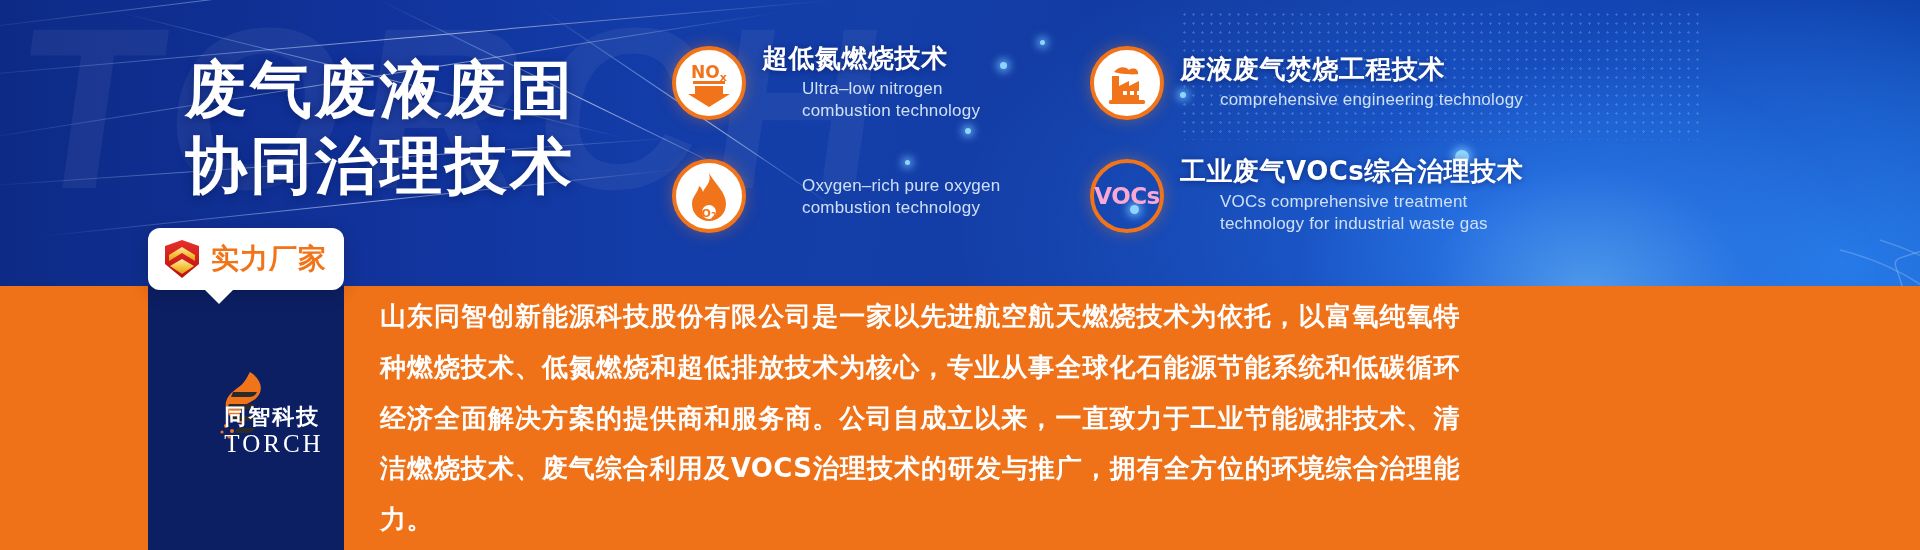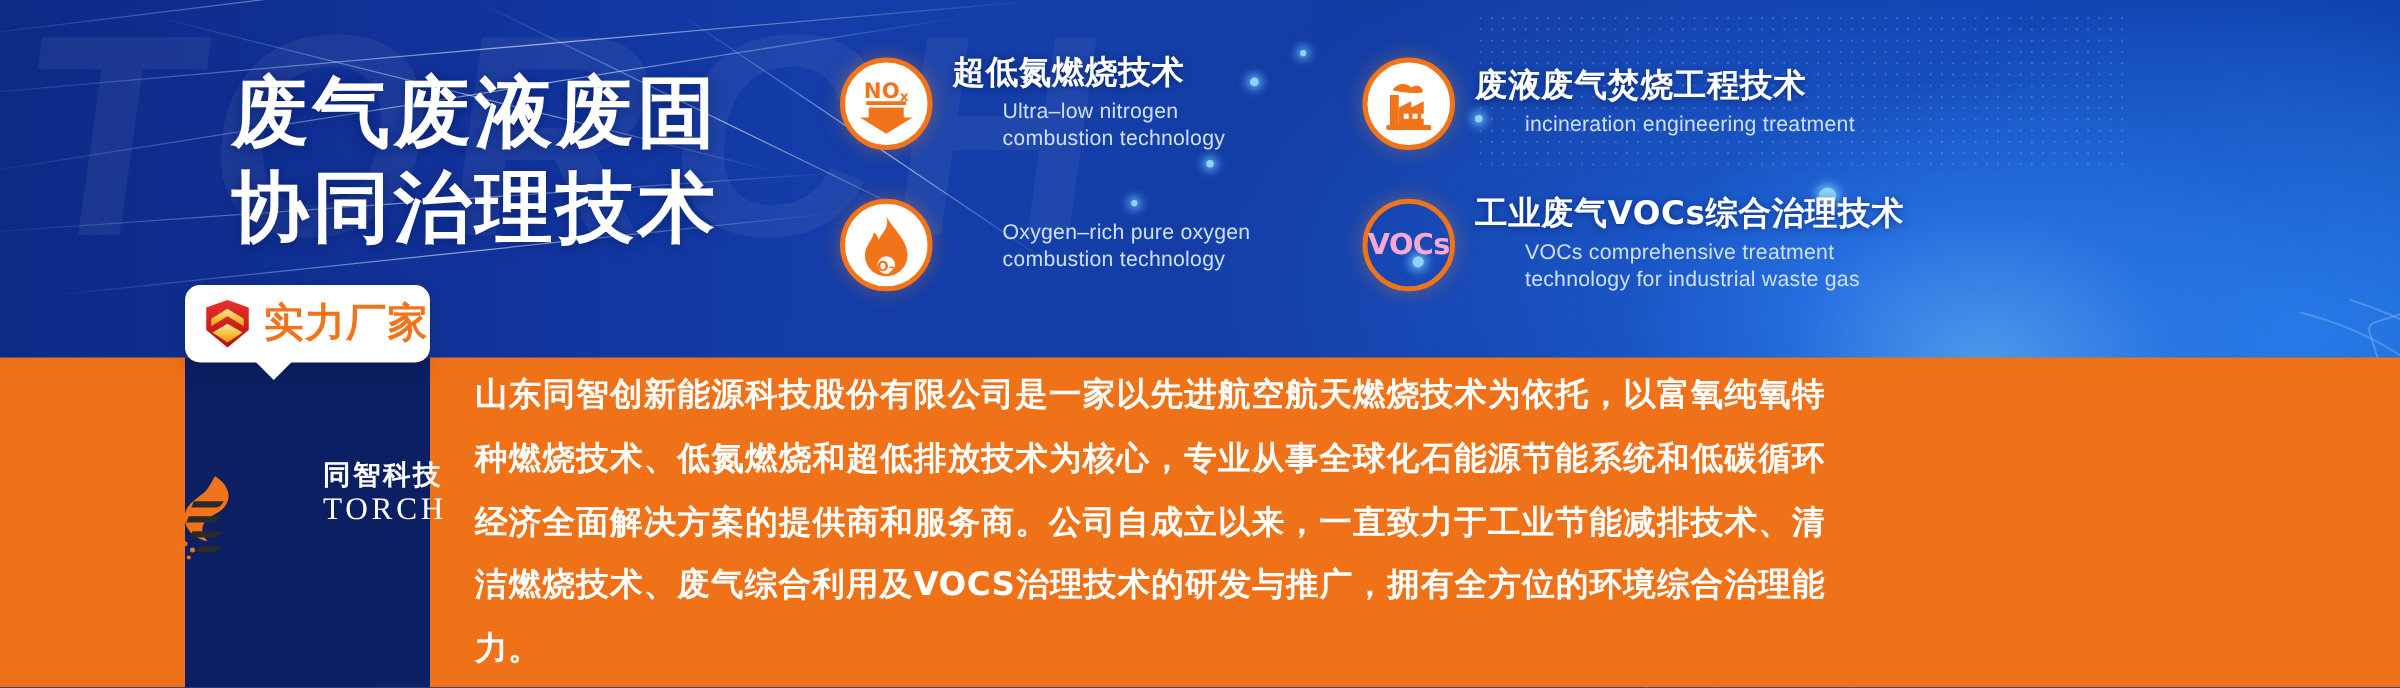--- a/index.html
+++ b/index.html
@@ -102,35 +102,35 @@
     box-shadow:0 4px 18px rgba(0,0,0,.18);
     z-index:6;
   }
   .badge:after{
     content:""; position:absolute; left:56px; bottom:-14px;
     border-left:15px solid transparent; border-right:15px solid transparent;
     border-top:15px solid #fff;
   }
   .badge-shield{width:40px; height:42px; margin-right:9px; flex:0 0 40px;}
   .badge-text{
-    color:#f2741a; font-size:32px; font-weight:bold; letter-spacing:1px;
+    color:#f2741a; font-size:28px; font-weight:bold; letter-spacing:1px;
     font-family:"DejaVu Sans","Liberation Sans",sans-serif;
   }
 
   
   .band-orange{
     position:absolute; left:0; bottom:0; width:1920px; height:264px;
     background:#ef7118;
   }
   .logo-panel{
     position:absolute; left:148px; bottom:0; width:196px; height:264px;
     background:#0c1f63; z-index:5;
     display:flex; align-items:center; justify-content:center;
   }
-  .logo-inner{display:flex; align-items:center; margin-top:-10px;}
+  .logo-inner{display:flex; flex-direction:column; align-items:center; margin-top:-10px;}
   .logo-mark{width:64px; height:72px; margin-right:4px;}
   .logo-words{display:flex; flex-direction:column; align-items:flex-start;}
   .logo-cn{color:#fff; font-size:22px; font-weight:bold; letter-spacing:2px; line-height:1;
            font-family:"DejaVu Sans","Liberation Sans",sans-serif;}
   .logo-en{color:#fff; font-size:25px; letter-spacing:3px; line-height:1.1; margin-top:2px;
            font-family:"Liberation Serif","DejaVu Serif",serif;}
 
   
   .para{
     position:absolute; left:380px; bottom:0; width:1490px; height:264px;
@@ -232,21 +232,21 @@
               <rect x="23" y="35" width="4" height="4"></rect>
               <rect x="30" y="35" width="4" height="4"></rect>
               <rect x="37" y="35" width="4" height="4"></rect>
             </g>
           </svg>
         </div>
       </div>
       <div class="f-text">
         <div class="f-cn">废液废气焚烧工程技术</div>
         <div class="f-en">
-          <span>incineration engineering treatment</span>
+          <span>comprehensive engineering technology</span>
         </div>
       </div>
     </div>
 
     <div class="feature">
       <div class="f-icon">
         <div class="circ">
           <svg width="54" height="54" viewBox="0 0 54 54">
             <path d="M27,4 c3,10 -4,13 -6,19 c-1,-3 -2,-5 -4,-6 c-1,7 -7,10 -7,18 c0,10 8,17 17,17 c9,0 17,-7 17,-17 c0,-12 -11,-20 -17,-31 z" fill="#f2741a"></path>
             <circle cx="27" cy="43" r="7" fill="#fff"></circle>

